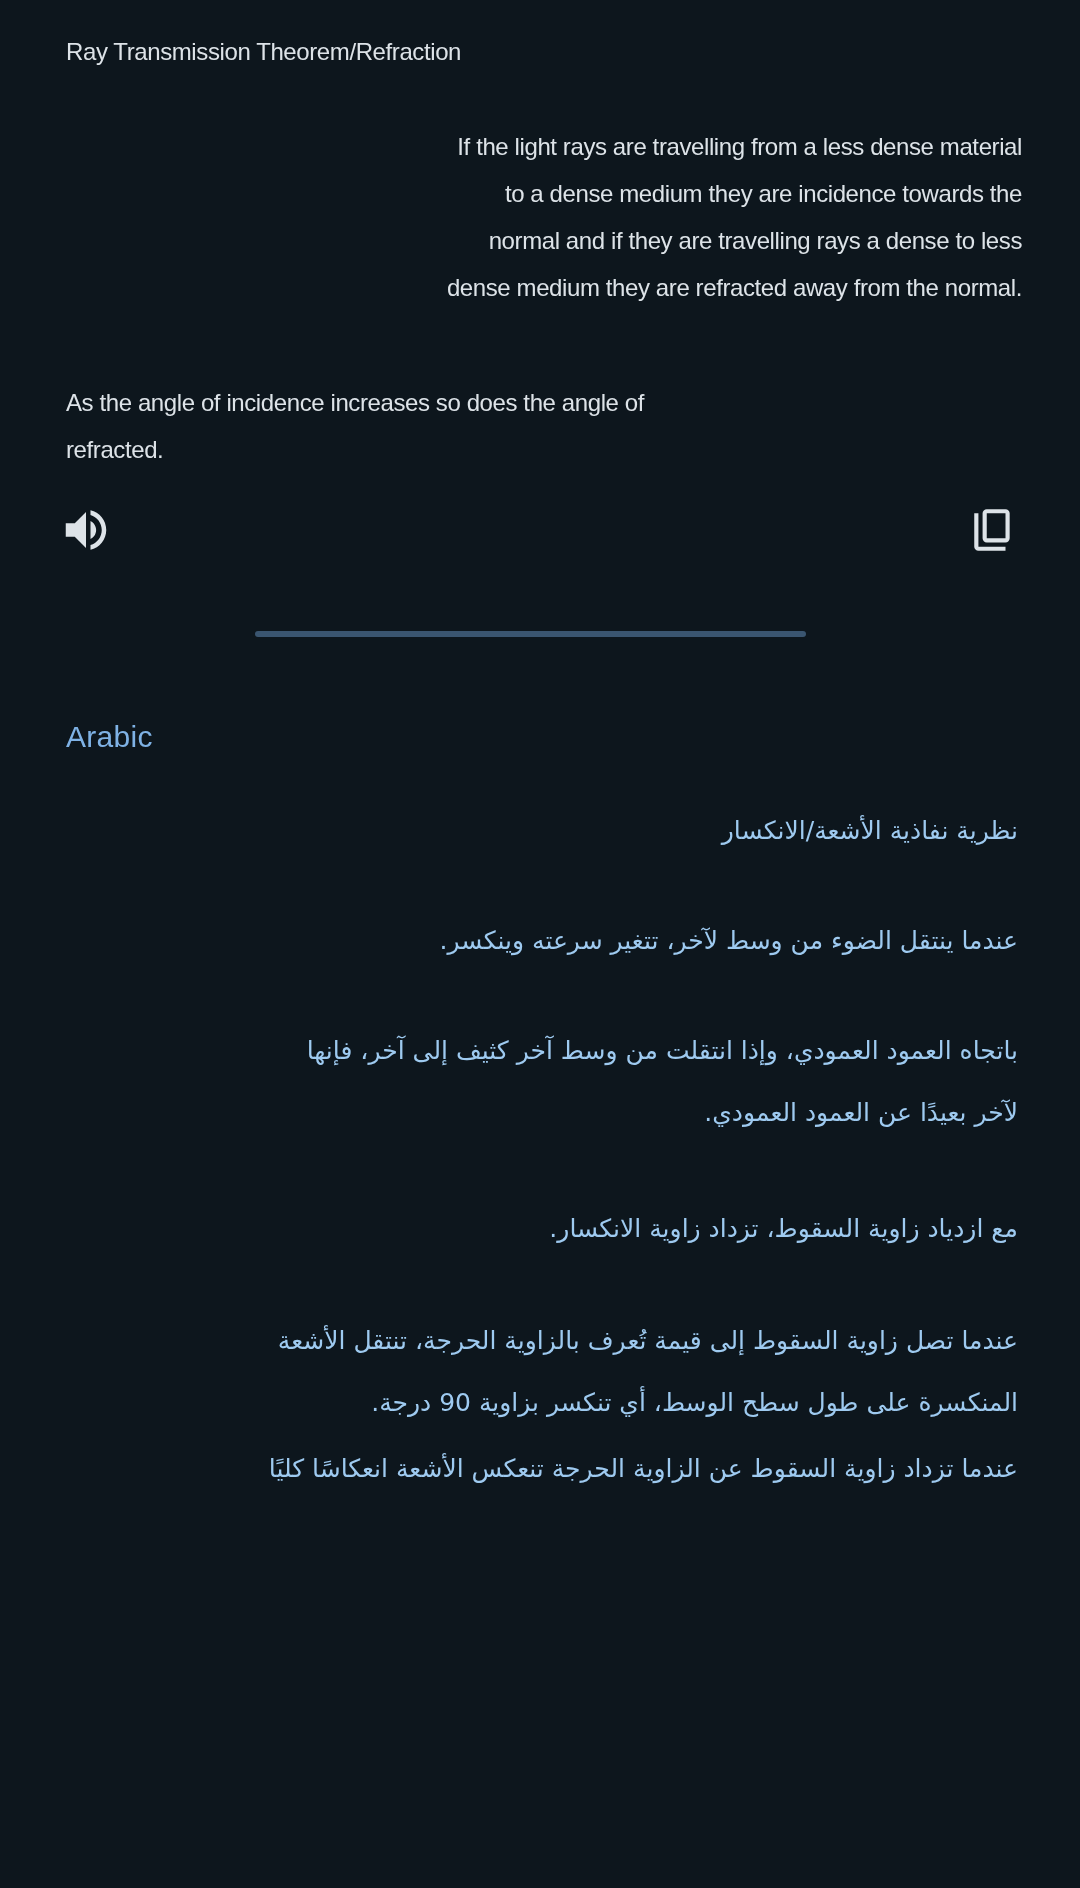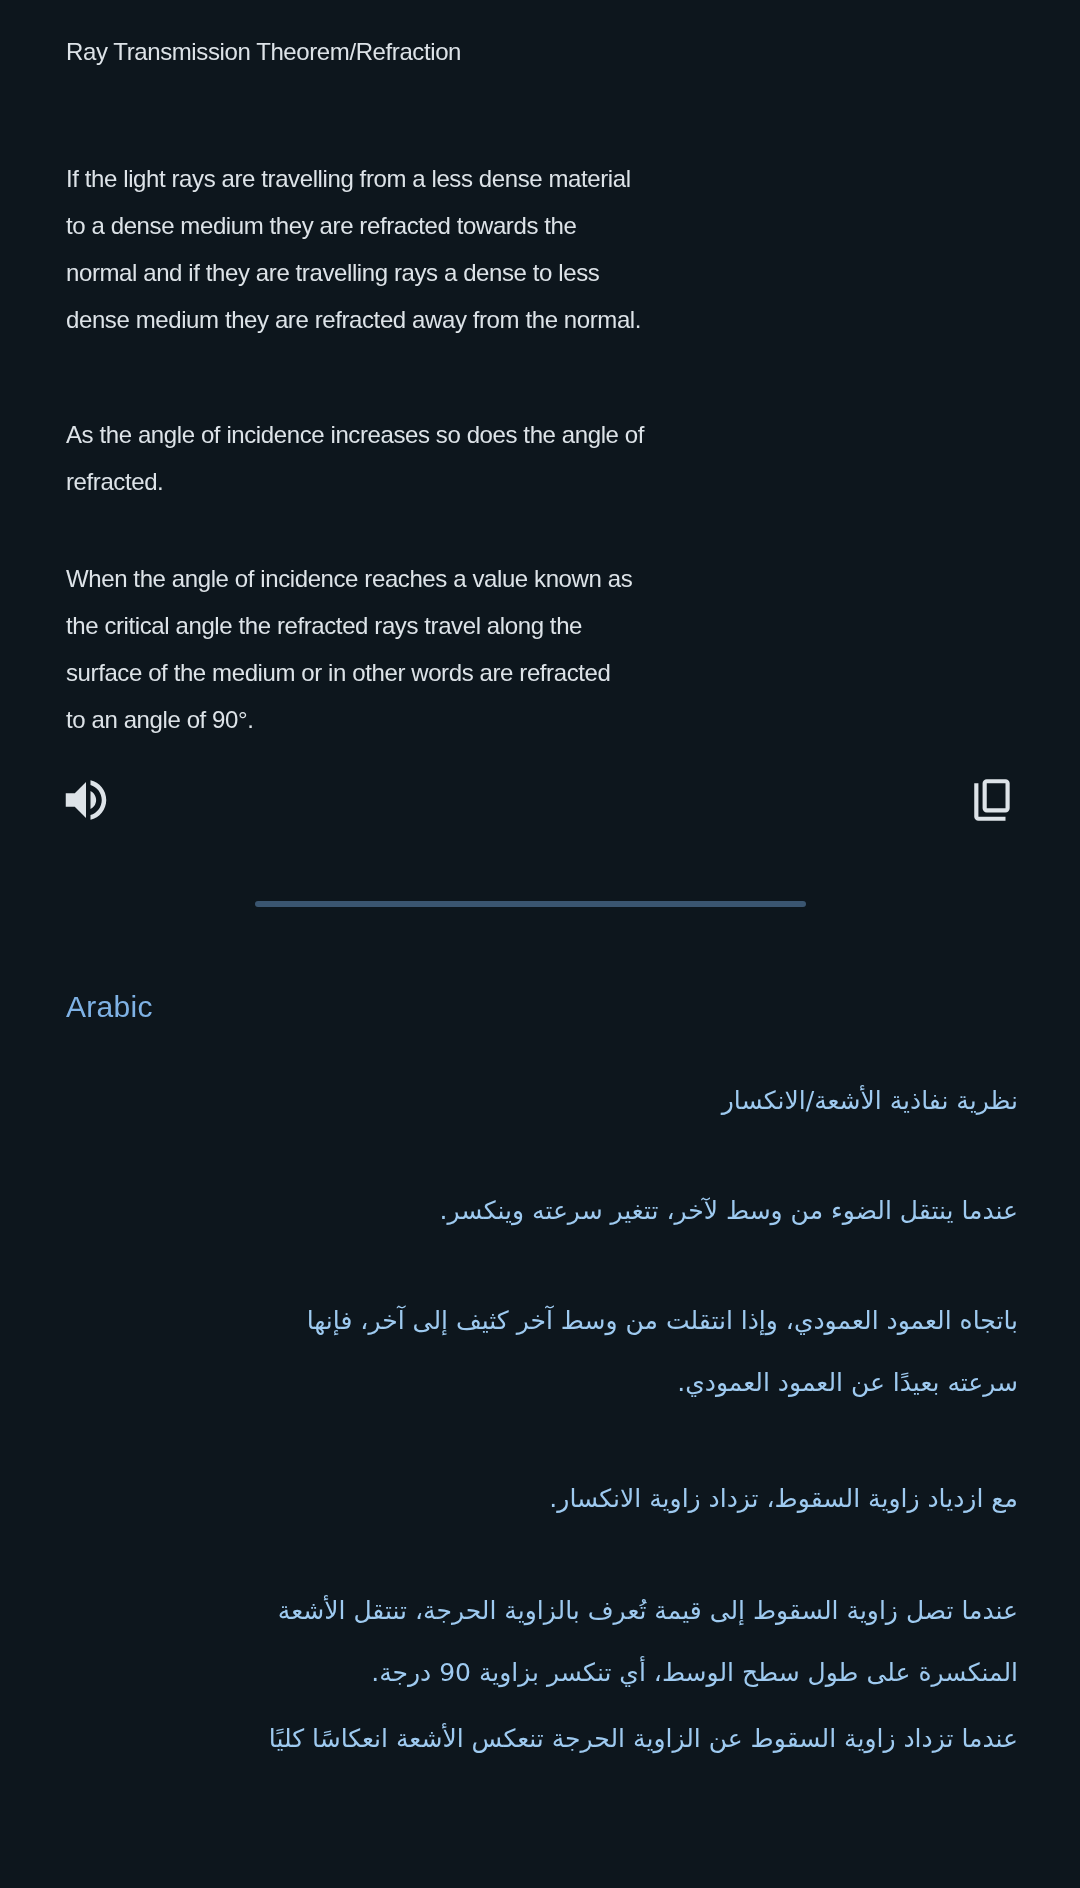--- a/index.html
+++ b/index.html
@@ -18,21 +18,21 @@
   .en-block p {
     color: var(--text-color, #dde3e8);
     font-size: 24px;
     font-weight: 400;
     line-height: 47px;
     letter-spacing: -0.4px;
   }
   .line { display: block; white-space: pre; }
   .title { margin-top: 28px; }
   .p1 { margin-top: 50px; }
-  .p2 { margin-top: 80px; }
+  .p2 { margin-top: 48px; text-align: right; }
   .p3 { margin-top: 68px; }
   .p4 { margin-top: 50px; }
 
   
   .actions {
     margin-top: 30px;
     padding: 0 62px 0 59px;
     display: flex;
     justify-content: space-between;
     align-items: center;
@@ -91,36 +91,30 @@
 <body>
 
 <main class="page">
 
   <section class="en-block" lang="en">
     <h1 class="title">Ray Transmission Theorem/Refraction</h1>
 
 
     <p class="p2">
       <span class="line">If the light rays are travelling from a less dense material</span>
-      <span class="line">to a dense medium they are refracted towards the</span>
+      <span class="line">to a dense medium they are incidence towards the</span>
       <span class="line">normal and if they are travelling rays a dense to less</span>
       <span class="line">dense medium they are refracted away from the normal.</span>
     </p>
 
     <p class="p3">
       <span class="line">As the angle of incidence increases so does the angle of</span>
       <span class="line">refracted.</span>
     </p>
 
-    <p class="p4">
-      <span class="line">When the angle of incidence reaches a value known as</span>
-      <span class="line">the critical angle the refracted rays travel along the</span>
-      <span class="line">surface of the medium or in other words are refracted</span>
-      <span class="line">to an angle of 90°.</span>
-    </p>
   </section>
 
   <div class="actions">
     <button class="icon-btn" aria-label="Listen">
       <svg width="54" height="54" viewBox="0 0 24 24" fill="currentColor">
         <path d="M3 9v6h4l5 5V4L7 9H3zm13.5 3c0-1.77-1.02-3.29-2.5-4.03v8.05c1.48-.73 2.5-2.25 2.5-4.02zM14 3.23v2.06c2.89.86 5 3.54 5 6.71s-2.11 5.85-5 6.71v2.06c4.01-.91 7-4.49 7-8.77s-2.99-7.86-7-8.77z"></path>
       </svg>
     </button>
     <button class="icon-btn" aria-label="Copy">
       <svg width="50" height="50" viewBox="0 -960 960 960" fill="currentColor">
@@ -137,21 +131,21 @@
     <p class="ap1">
       <span class="line">نظرية نفاذية الأشعة/الانكسار</span>
     </p>
 
     <p class="ap2">
       <span class="line">عندما ينتقل الضوء من وسط لآخر، تتغير سرعته وينكسر.</span>
     </p>
 
     <p class="ap3">
       <span class="line">باتجاه العمود العمودي، وإذا انتقلت من وسط آخر كثيف إلى آخر، فإنها</span>
-      <span class="line">سرعته بعيدًا عن العمود العمودي.</span>
+      <span class="line">لآخر بعيدًا عن العمود العمودي.</span>
     </p>
 
     <p class="ap4">
       <span class="line">مع ازدياد زاوية السقوط، تزداد زاوية الانكسار.</span>
     </p>
 
     <p class="ap5">
       <span class="line">عندما تصل زاوية السقوط إلى قيمة تُعرف بالزاوية الحرجة، تنتقل الأشعة</span>
       <span class="line">المنكسرة على طول سطح الوسط، أي تنكسر بزاوية 90 درجة.</span>
     </p>

